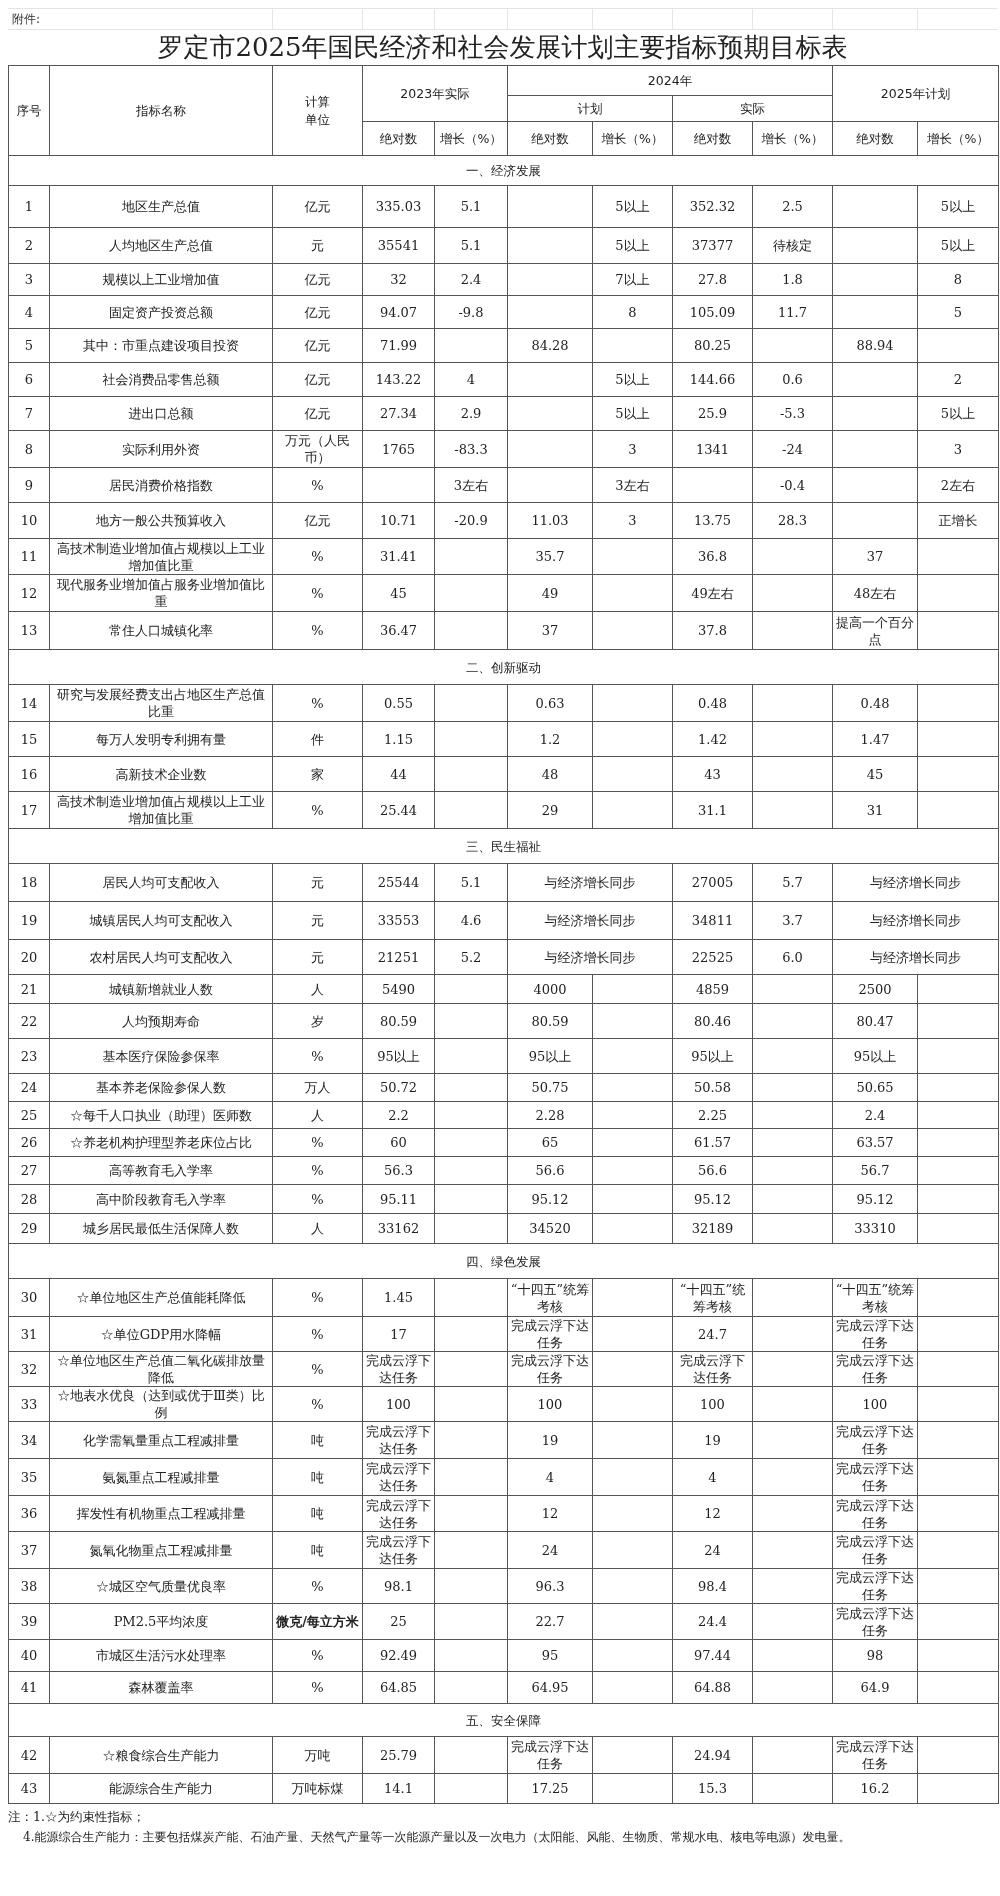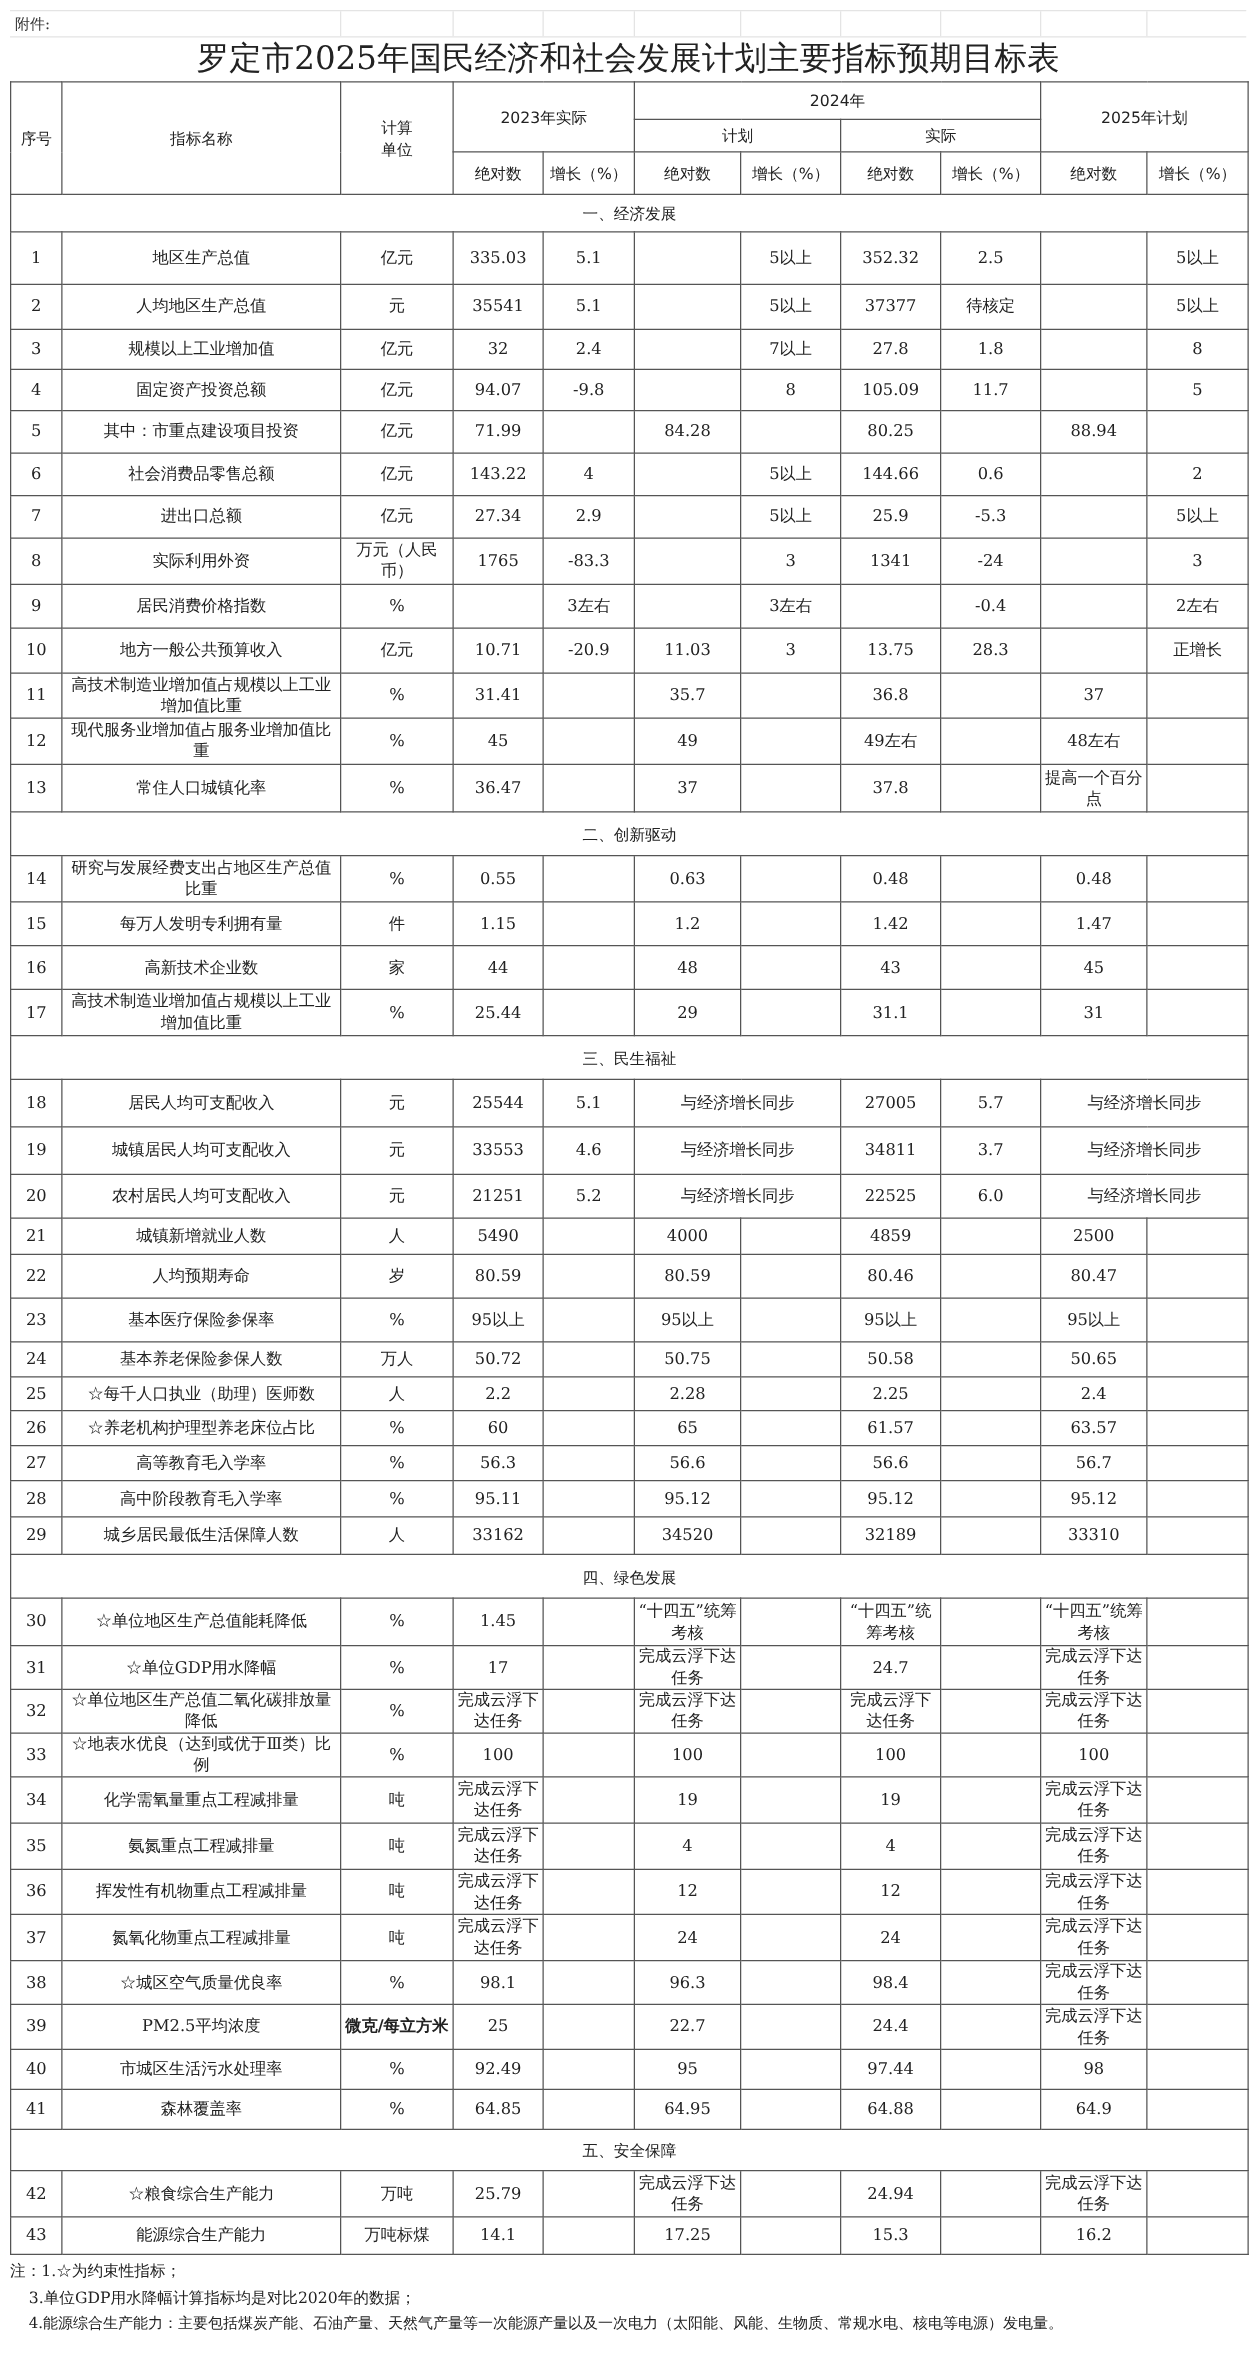--- a/index.html
+++ b/index.html
@@ -663,15 +663,14 @@
         <td>15.3</td>
         <td></td>
         <td>16.2</td>
         <td></td>
       </tr>
     </tbody>
 </table>
 
 <div class="notes">
   <div class="n">注：1.☆为约束性指标；</div>
-  <div class="n indent">3.单位GDP用水降幅计算指标均是对比2020年的数据；</div>
   <div class="n indent" style="font-size:12px">4.能源综合生产能力：主要包括煤炭产能、石油产量、天然气产量等一次能源产量以及一次电力（太阳能、风能、生物质、常规水电、核电等电源）发电量。</div>
 </div>
 
 </body></html>

